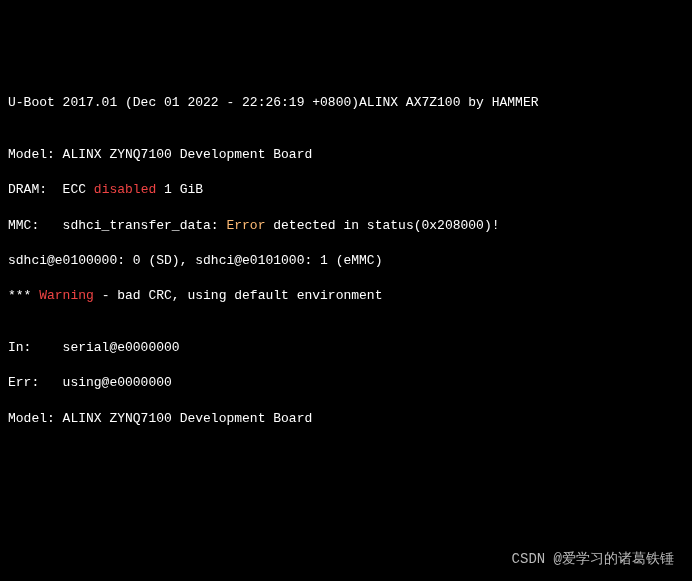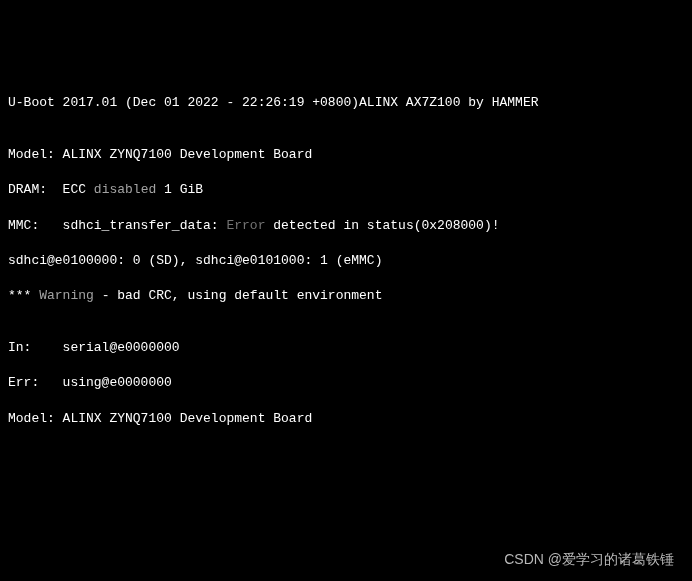--- a/index.html
+++ b/index.html
@@ -10,28 +10,28 @@
       font-size: 13px;
       line-height: 1.35;
       width: 692px;
       height: 581px;
       padding: 6px 8px;
       white-space: pre;
       overflow: hidden;
       position: relative;
     }
     .line { display: block; }
-    .yellow { color: #a3a3a3; margin-top: 8px; }
-    .red { color: #737373; text-align: right; }
+    .yellow { color: #ef4444; margin-top: 8px; }
+    .red { color: #fdba74; text-align: right; }
     .watermark {
       position: absolute;
       right: 18px;
       bottom: 12px;
       color: #b8b8b8;
-      font-family: Liberation Sans, sans-serif;
+      font-family: Liberation Mono, monospace;
       font-size: 14px;
       white-space: nowrap;
       pointer-events: none;
     }
   </style>
 </head>
 <body>
 
 
 

